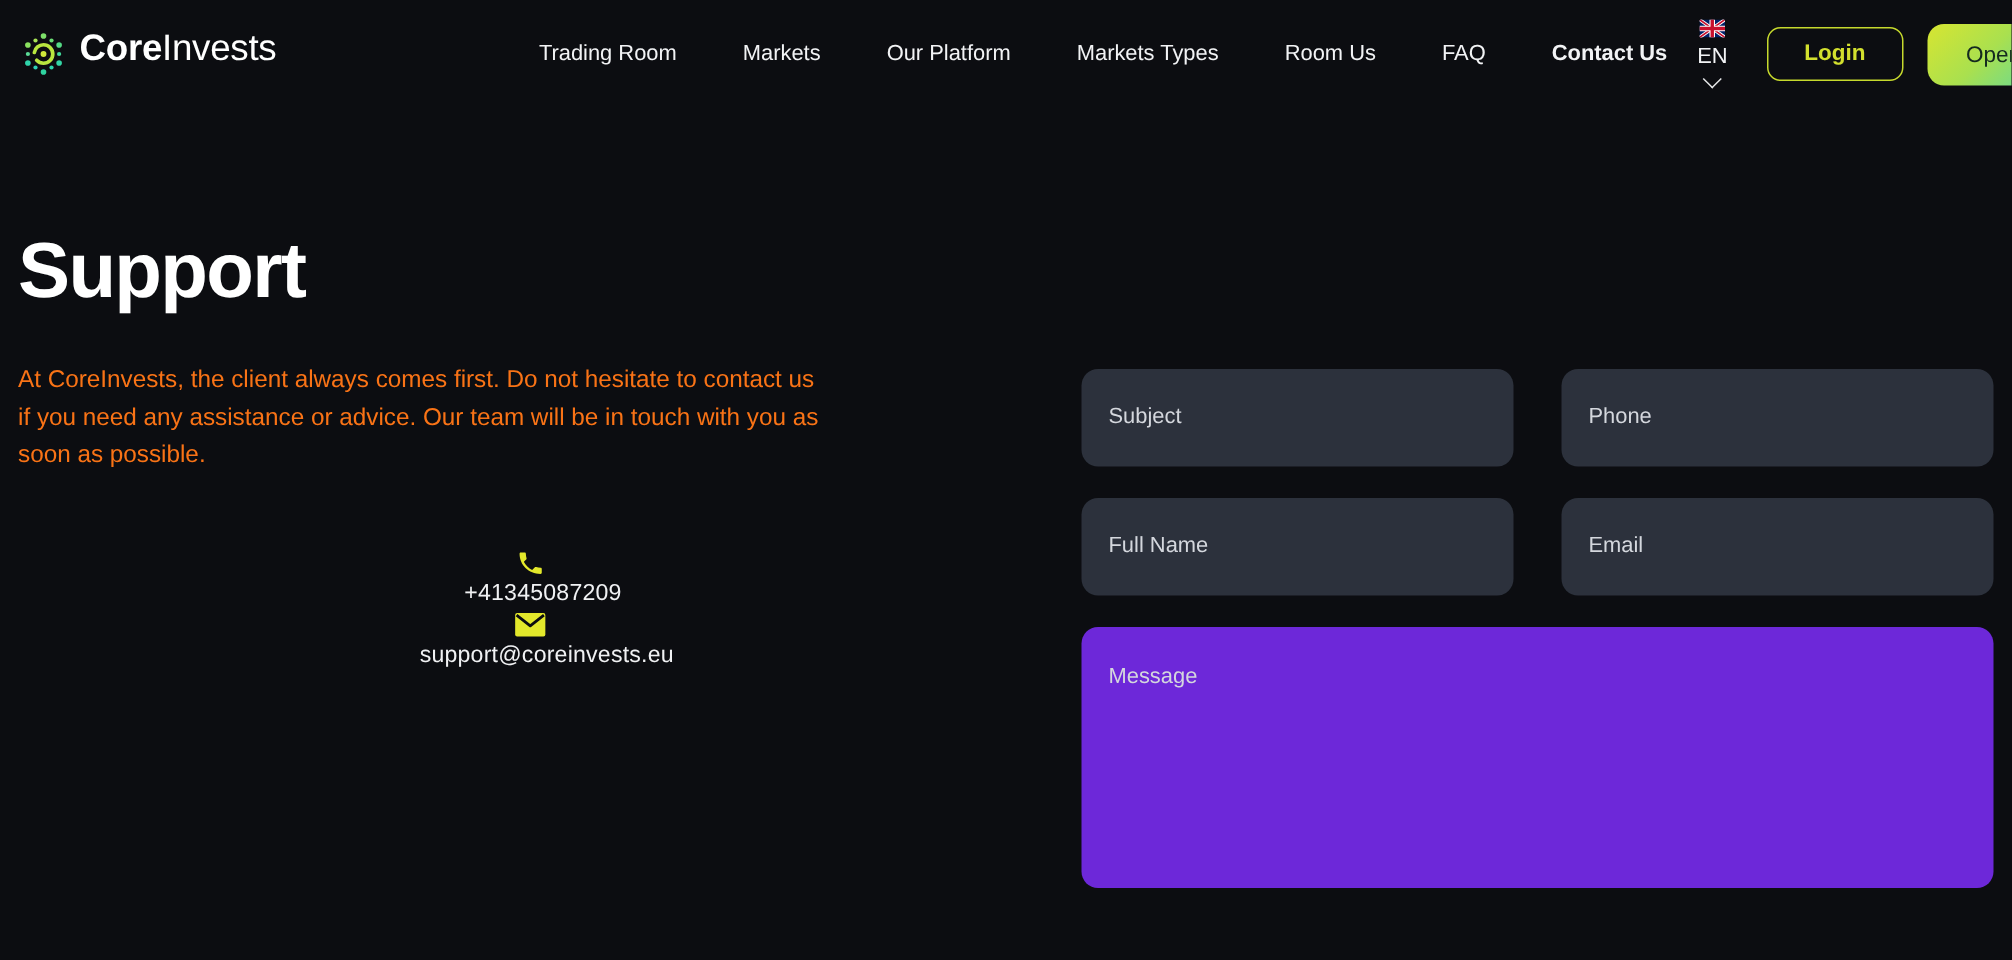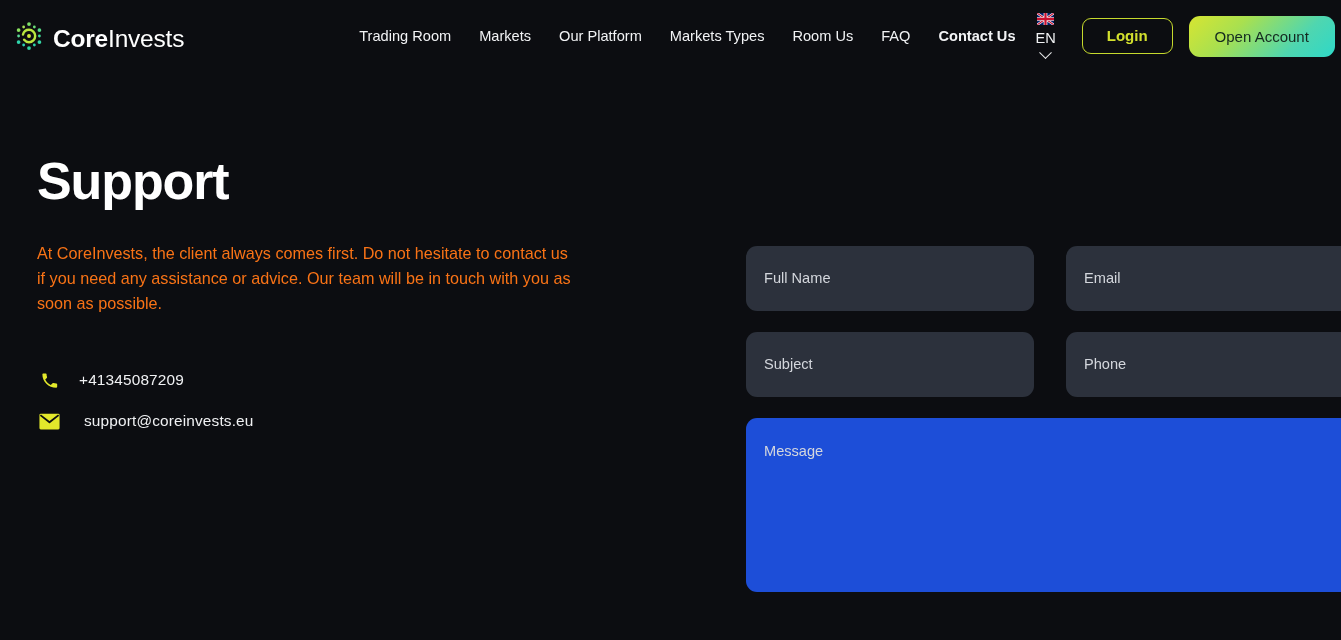--- a/index.html
+++ b/index.html
@@ -21,21 +21,21 @@
   .header {
     height: 72px;
     width: 100%;
     display: flex;
     align-items: center;
     padding: 0 12px 0 12px;
     position: relative;
   }
   .brand {
     display: flex;
-    align-items: flex-end;
+    align-items: flex-start;
     gap: 9px;
     padding-left: 2px;
   }
   .brand-mark {
     width: 30px;
     height: 30px;
     flex: 0 0 30px;
     display: block;
   }
   .brand-text {
@@ -43,21 +43,21 @@
     letter-spacing: -0.2px;
     white-space: nowrap;
     line-height: 1;
   }
   .brand-text .b1 { font-weight: 700; color: #ffffff; }
   .brand-text .b2 { font-weight: 400; color: #ffffff; }
 
   .nav {
     display: flex;
     align-items: center;
-    gap: 0px;
+    gap: 16px;
     margin-left: 161px;
   }
   .nav-item {
     font-size: 14.6px;
     color: #f2f3f5;
     padding: 6px 14px;
     white-space: nowrap;
     cursor: pointer;
     line-height: 1;
   }
@@ -119,21 +119,20 @@
   
   .main {
     display: flex;
     padding: 0 12px;
     position: relative;
   }
   .left {
     width: 700px;
     flex: 0 0 700px;
     padding-top: 83px;
-    margin-left: 25px;
   }
   .page-title {
     font-size: 52px;
     font-weight: 700;
     letter-spacing: -1.1px;
     line-height: 1;
     margin: 0 0 34px 0;
     color: #ffffff;
   }
   .lede {
@@ -142,20 +141,21 @@
     color: #f97316;
     max-width: 536px;
     margin: 0;
   }
   .contacts { margin-top: 47px; }
   .contact-row {
     display: flex;
     align-items: center;
     height: 34px;
     margin-bottom: 7px;
+    flex-direction: column;
   }
   .contact-ico {
     width: 24px; height: 22px;
     flex: 0 0 24px;
     display: flex; align-items: center; justify-content: center;
     margin-right: 18px;
   }
   .contact-ico svg { display:block; }
   .contact-val {
     font-size: 15.4px;
@@ -186,21 +186,21 @@
     padding: 0 18px;
     cursor: text;
     border: none;
   }
   .field-ph {
     font-size: 14.6px;
     color: #d4d7dd;
     line-height: 1;
   }
   .textarea {
-    background: #1d4ed8;
+    background: #6d28d9;
     border-radius: 11px;
     height: 174px;
     width: 100%;
     padding: 24px 18px;
     cursor: text;
   }
 </style>
 </head>
 <body>
 
@@ -282,34 +282,34 @@
           </svg>
         </span>
         <span class="contact-val">support@coreinvests.eu</span>
       </div>
     </div>
   </div>
 
   <div class="form">
     <div class="form-row">
       <div class="field">
+        <span class="field-ph">Subject</span>
+      </div>
+      <div class="field">
+        <span class="field-ph">Phone</span>
+      </div>
+    </div>
+
+    <div class="form-row">
+      <div class="field">
         <span class="field-ph">Full Name</span>
       </div>
       <div class="field">
         <span class="field-ph">Email</span>
       </div>
     </div>
 
-    <div class="form-row">
-      <div class="field">
-        <span class="field-ph">Subject</span>
-      </div>
-      <div class="field">
-        <span class="field-ph">Phone</span>
-      </div>
-    </div>
-
     <div class="textarea">
       <span class="field-ph">Message</span>
     </div>
 
   </div>
 </div>
 
 </body></html>

